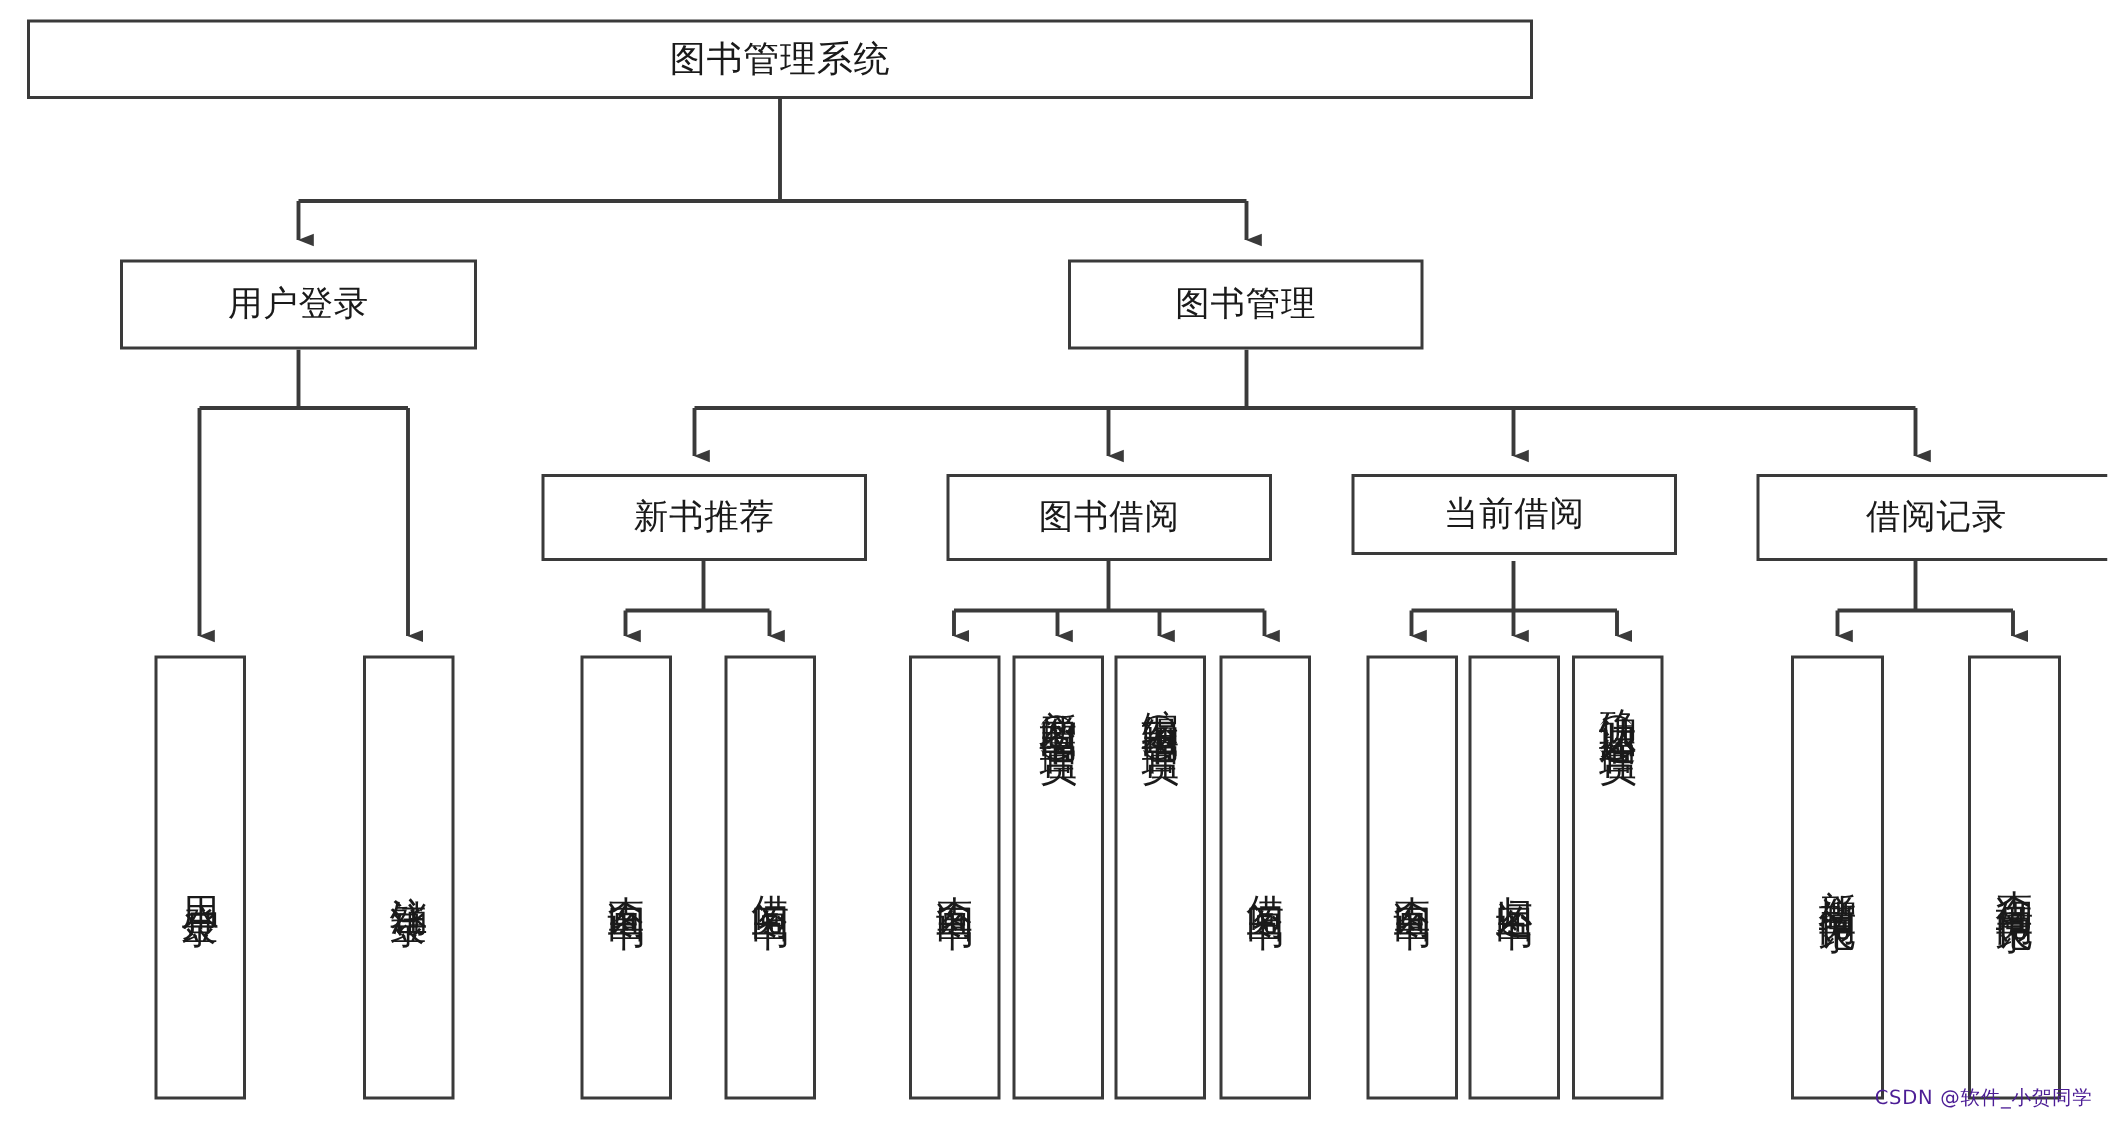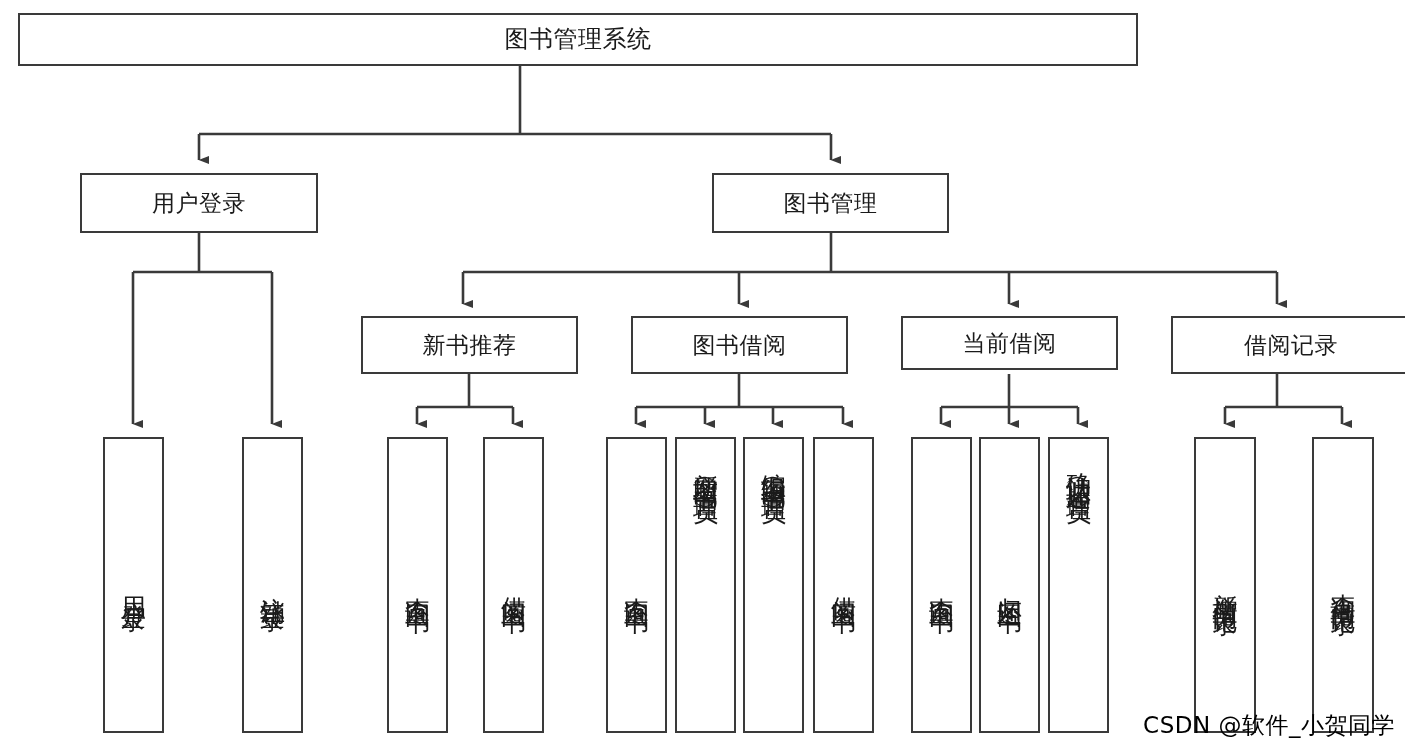--- a/index.html
+++ b/index.html
@@ -65,22 +65,22 @@
     text-align: start;
   }
   .node.vert.centered {
     align-items: center;
     padding-top: 0;
   }
   #watermark {
     position: absolute;
     right: 10px;
     bottom: 6px;
-    font-size: 23px;
-    color: #000000;
+    font-size: 13px;
+    color: #4c1d95;
     letter-spacing: 0.5px;
     z-index: 5;
     white-space: nowrap;
     font-family: "DejaVu Sans", "Liberation Sans", sans-serif;
   }
 </style>
 </head>
 <body>
 
 <div id="diagram-canvas">
@@ -128,21 +128,21 @@
       <path d="M 1009 407 L 1009 424" marker-end="url(#arrowhead)"></path>
       <path d="M 1078 407 L 1078 424" marker-end="url(#arrowhead)"></path>
 
       <path d="M 1277 374 L 1277 407"></path>
       <path d="M 1225 407 L 1342 407"></path>
       <path d="M 1225 407 L 1225 424" marker-end="url(#arrowhead)"></path>
       <path d="M 1342 407 L 1342 424" marker-end="url(#arrowhead)"></path>
     </g>
   </svg>
 
-  <div class="node horiz root" style="left:18px; top:13px; width:1120px; height:53px;">
+  <div class="node horiz root" style="left:18px; top:13px; width:1004px; height:53px;">
     <span class="node-label">图书管理系统</span>
   </div>
 
   <div class="node horiz" style="left:80px; top:173px; width:238px; height:60px;">
     <span class="node-label">用户登录</span>
   </div>
 
   <div class="node horiz" style="left:712px; top:173px; width:237px; height:60px;justify-content:center;">
     <span class="node-label">图书管理</span>
   </div>

